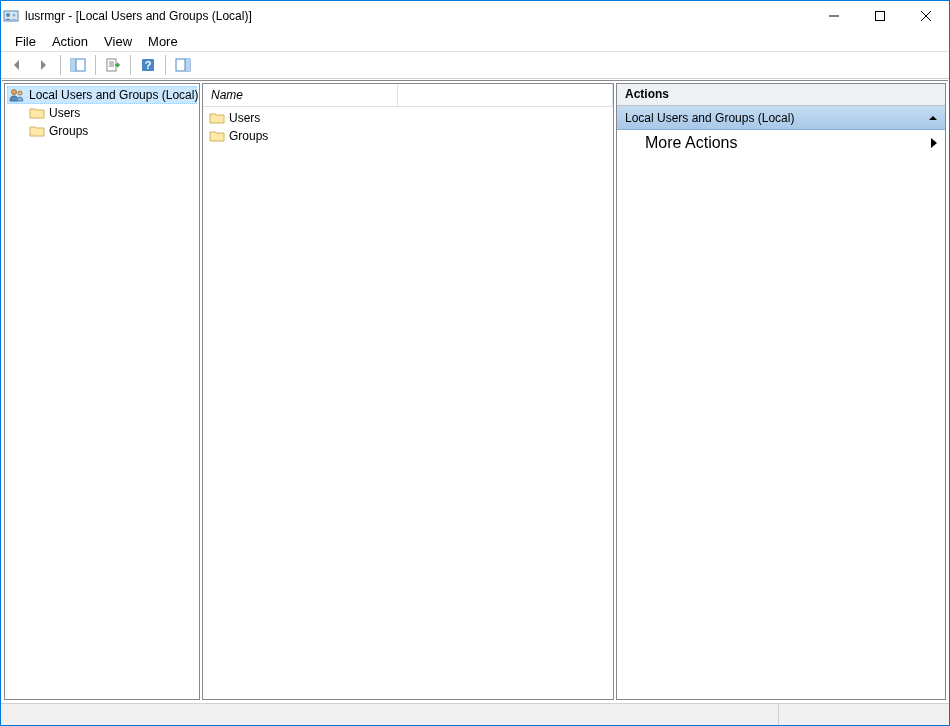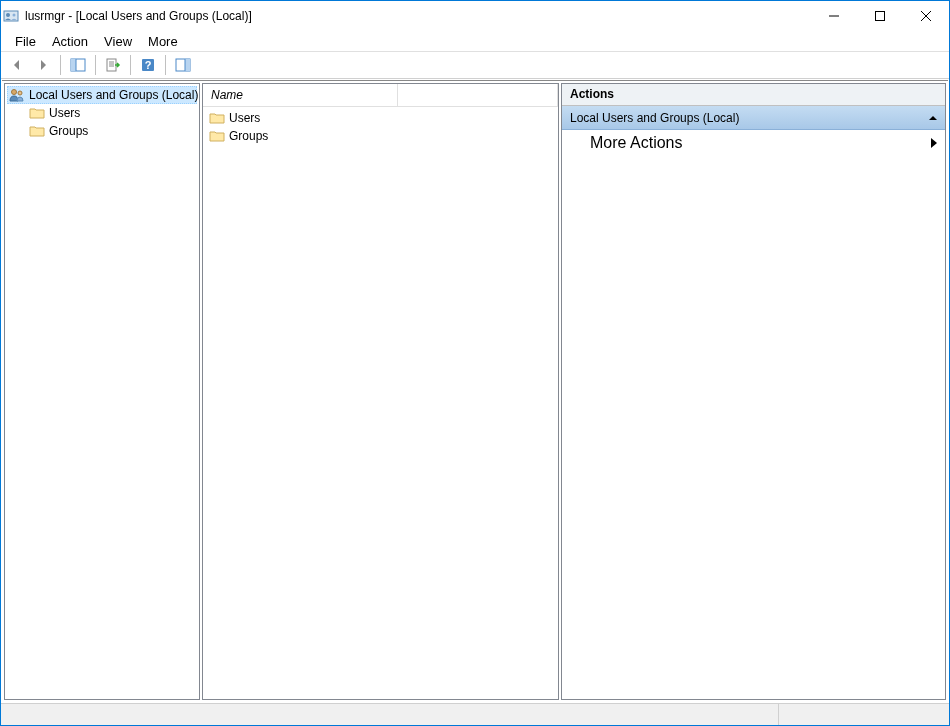--- a/index.html
+++ b/index.html
@@ -35,21 +35,21 @@
     
     .list-panel { flex: 1; background: #fff; border: 1px solid #828790; margin: 2px; display: flex; flex-direction: column; }
     .list-header { height: 23px; display: flex; border-bottom: 1px solid #e0e0e0; font-style: italic; }
     .list-header-col { padding: 4px 8px; font-size: 12px; border-right: 1px solid #e0e0e0; }
     .list-header-col.name { width: 195px; }
     .list-body { flex: 1; padding: 2px; }
     .list-item { display: flex; align-items: center; height: 18px; padding: 0 4px; cursor: default; }
     .list-icon { width: 16px; height: 16px; margin-right: 4px; }
     
     
-    .actions-panel { width: 385px; background: #fff; border: 1px solid #828790; margin: 2px 2px 2px 0; display: flex; flex-direction: column; }
+    .actions-panel { width: 330px; background: #fff; border: 1px solid #828790; margin: 2px 2px 2px 0; display: flex; flex-direction: column; }
     .actions-header { height: 22px; background: #eef2f5; border-bottom: 1px solid #c0c0c0; padding: 3px 8px; font-weight: bold; font-size: 12px; }
     .actions-section { height: 24px; background: linear-gradient(#c4dcf2, #a8c8e8); border-bottom: 1px solid #8ab0d8; padding: 4px 8px; font-size: 12px; display: flex; align-items: center; justify-content: space-between; cursor: default; }
     .actions-item { height: 26px; padding: 5px 8px 5px 28px; font-size: 16px; display: flex; align-items: center; justify-content: space-between; cursor: default; }
     
     
     .status-bar { height: 22px; border-top: 1px solid #d0d0d0; background: #f0f0f0; display: flex; }
     .status-cell { border-right: 1px solid #d0d0d0; height: 100%; }
     .status-cell:first-child { flex: 1; }
     .status-cell:last-child { width: 170px; border-right: none; }
     

